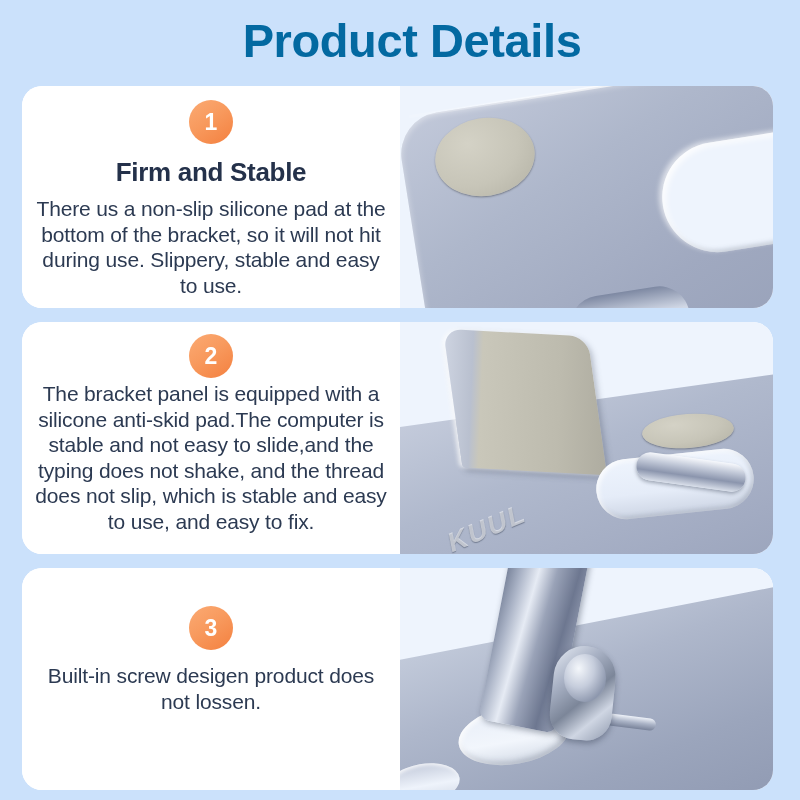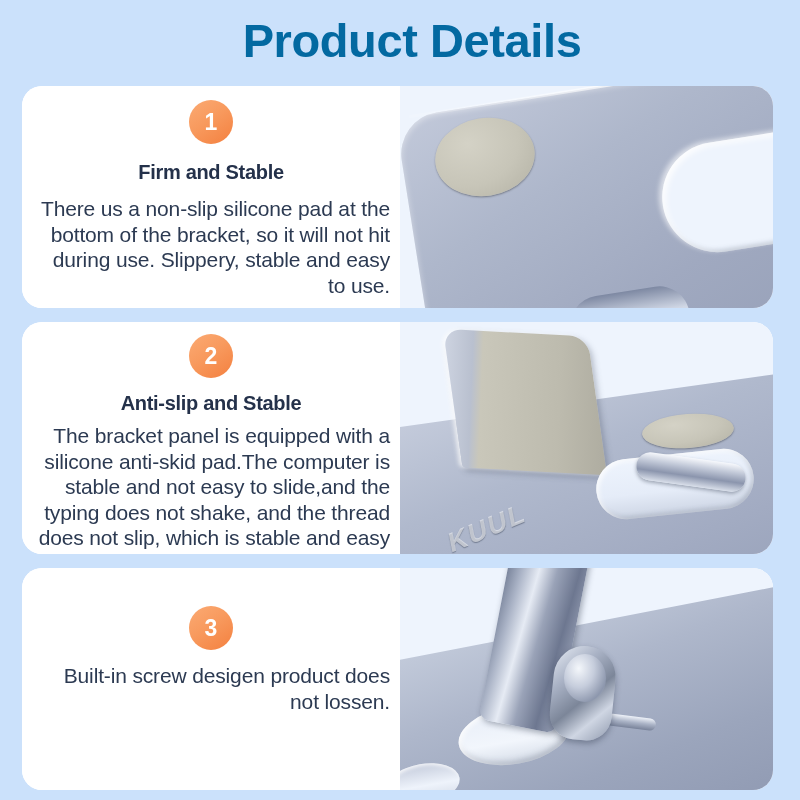--- a/index.html
+++ b/index.html
@@ -73,33 +73,33 @@
     font-size: 23px;
     font-weight: bold;
     display: flex;
     align-items: center;
     justify-content: center;
     line-height: 1;
     flex: 0 0 auto;
   }
 
   .card-heading {
-    font-size: 20px;
+    font-size: 26px;
     font-weight: bold;
     color: #24314a;
     letter-spacing: -0.3px;
     text-align: center;
     line-height: 34px;
     white-space: nowrap;
   }
 
   .card-body {
     font-size: 21px;
     color: #2c3a52;
-    text-align: right;
+    text-align: center;
     line-height: 25.5px;
     letter-spacing: -0.15px;
   }
 
   
   #card-1 .badge        { margin-top: 14px; }
   #card-1 .card-heading { margin-top: 11px; }
   #card-1 .card-body    { margin-top: 7px; }
 
   #card-2 .badge        { margin-top: 12px; }
@@ -366,21 +366,20 @@
       <div class="slot-rim"></div>
       <div class="slot"></div>
       <div class="pad pad-1"></div>
       <div class="slot2"></div>
     </div>
   </div>
 
   <div class="card" id="card-2">
     <div class="card-text">
       <div class="badge">2</div>
-      <div class="card-heading">Anti-slip and Stable</div>
       <div class="card-body">The bracket panel is equipped with a silicone anti-skid pad.The computer is stable and not easy to slide,and the typing does not shake, and the thread does not slip, which is stable and easy to use, and easy to fix.</div>
     </div>
     <div class="card-photo" id="photo-2">
       <div class="alu base"></div>
       <div class="lip-rim"></div>
       <div class="lip"></div>
       <div class="hingeslot"></div>
       <div class="hingebar"></div>
       <div class="pad pad-2"></div>
       <div class="brand">KUUL</div>

